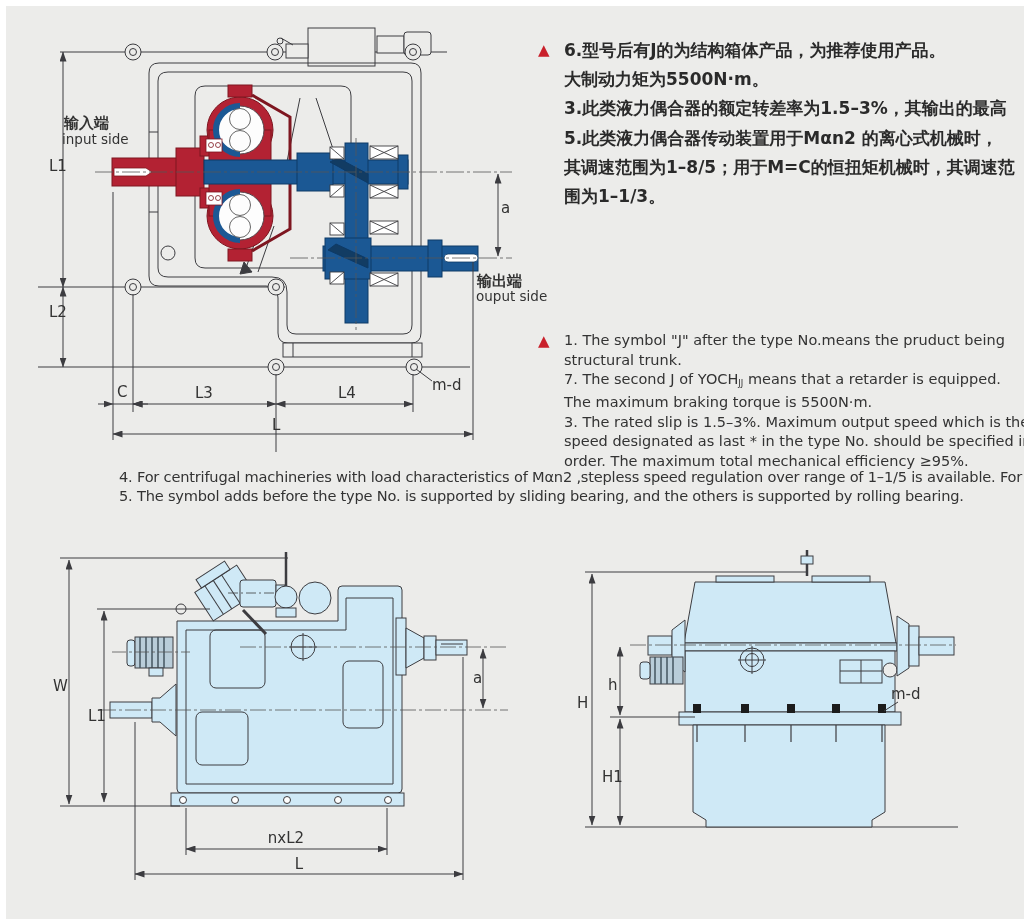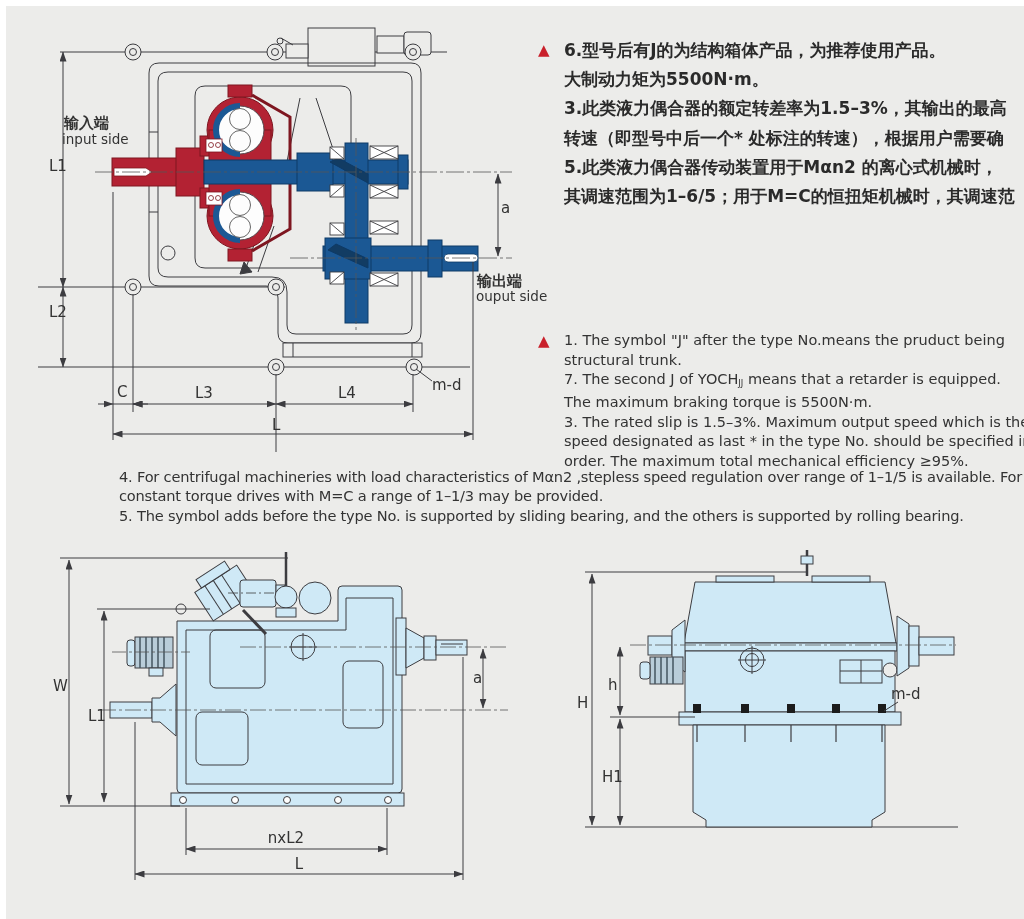--- a/index.html
+++ b/index.html
@@ -349,23 +349,23 @@
       </g>
     </g>
   </svg>
 
   <div class="notes notes-cn">
     <span class="tri">▲</span>
     <div class="ntxt">
       <div class="ln">6.型号后有J的为结构箱体产品，为推荐使用产品。</div>
       <div class="ln">大制动力矩为5500N·m。</div>
       <div class="ln">3.此类液力偶合器的额定转差率为1.5–3%，其输出的最高</div>
-      <div class="ln">转速（即型号中后一个* 处标注的转速），根据用户需要确</div>
       <div class="ln">5.此类液力偶合器传动装置用于Mαn2 的离心式机械时，</div>
-      <div class="ln">其调速范围为1–6/5；用于M=C的恒扭矩机械时，其调速范</div>
+      <div class="ln">其调速范围为1–8/5；用于M=C的恒扭矩机械时，其调速范</div>
+      <div class="ln">围为1–1/3。</div>
     </div>
   </div>
 
   <div class="notes notes-en">
     <span class="tri">▲</span>
     <div class="ntxt">
       <div class="ln">1. The symbol "J" after the type No.means the pruduct being</div>
       <div class="ln">structural trunk.</div>
       <div class="ln">
         <span>7. The second J of YOCH</span><span class="sub">JJ</span><span> means that a retarder is equipped.</span>
@@ -373,17 +373,16 @@
       <div class="ln">The maximum braking torque is 5500N·m.</div>
       <div class="ln">3. The rated slip is 1.5–3%. Maximum output speed which is the</div>
       <div class="ln">speed designated as last * in the type No. should be specified in</div>
       <div class="ln">order. The maximum total mechanical efficiency ≥95%.</div>
     </div>
   </div>
 
   <div class="notes notes-bottom">
     <div class="ntxt">
       <div class="ln">4. For centrifugal machineries with load characteristics of Mαn2 ,stepless speed regulation over range of 1–1/5 is available. For</div>
-      <div class="ln">constant torque drives with M=C a range of 1–1/3 may be provided.</div>
       <div class="ln">5. The symbol adds before the type No. is supported by sliding bearing, and the others is supported by rolling bearing.</div>
     </div>
   </div>
 </div>
 
 </body></html>

